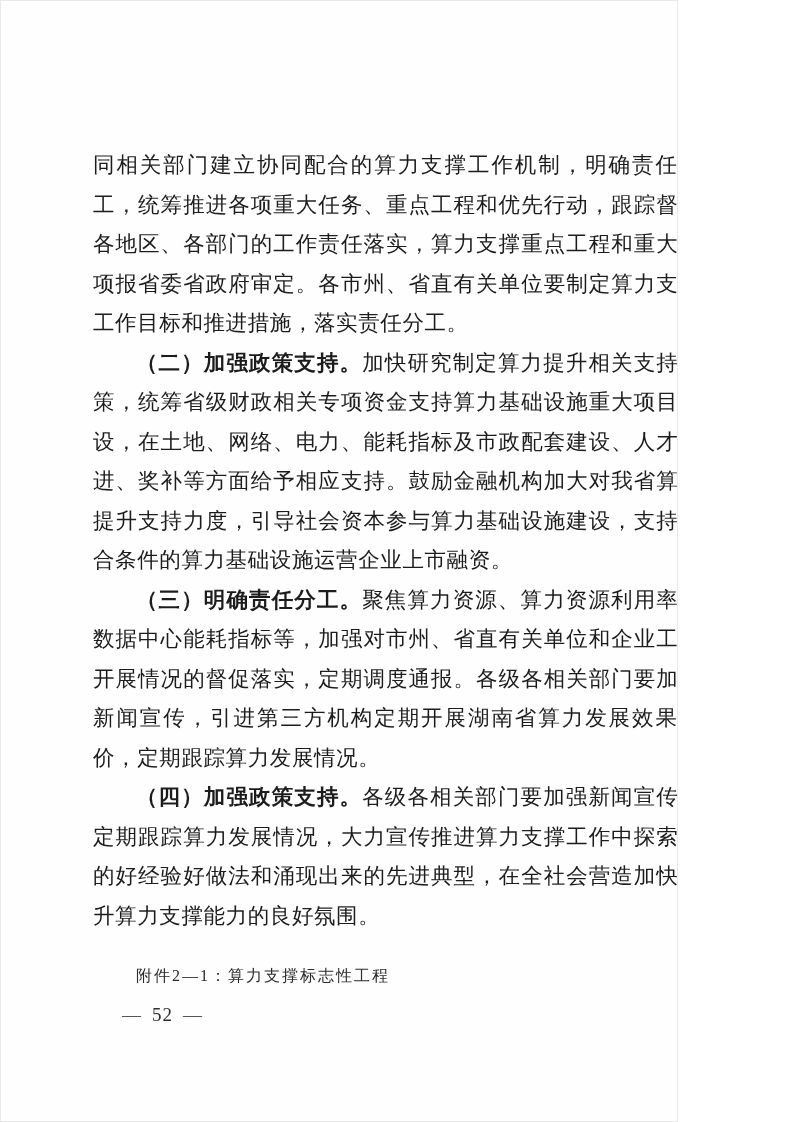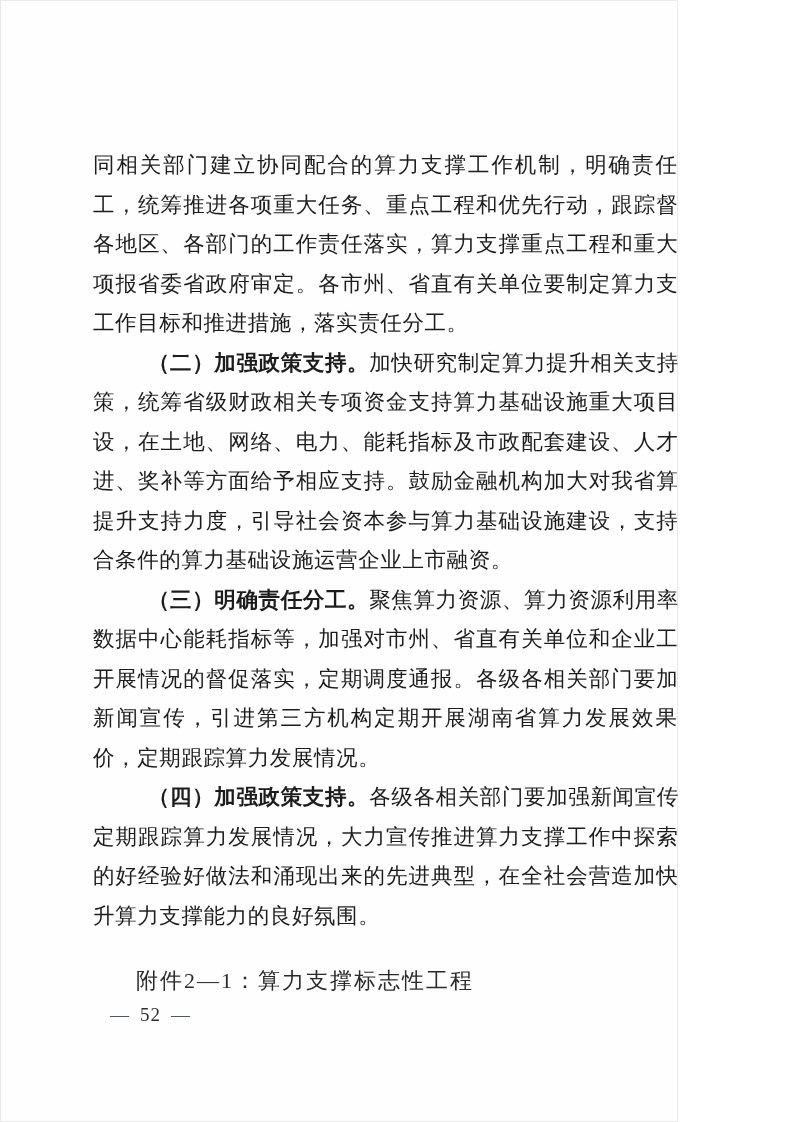--- a/index.html
+++ b/index.html
@@ -31,34 +31,33 @@
     text-align: justify;
     text-justify: inter-ideograph;
     letter-spacing: 0.6px;
     word-break: break-all;
   }
   .para.indent {
     text-indent: 43px;
   }
   .lead {
     font-weight: 700;
-    margin-left: 12px;
   }
   .attachment {
     position: absolute;
     left: 136px;
     top: 966px;
     margin: 0;
-    font-size: 22px;
+    font-size: 16px;
     letter-spacing: 2px;
     color: #2a2a2a;
   }
   .page-number {
     position: absolute;
-    left: 110px;
+    left: 122px;
     top: 1004px;
     font-size: 19px;
     letter-spacing: 1px;
     color: #45525a;
   }
   .page-number .num {
     color: #2f2f2f;
     padding: 0 10px;
   }
 </style>

